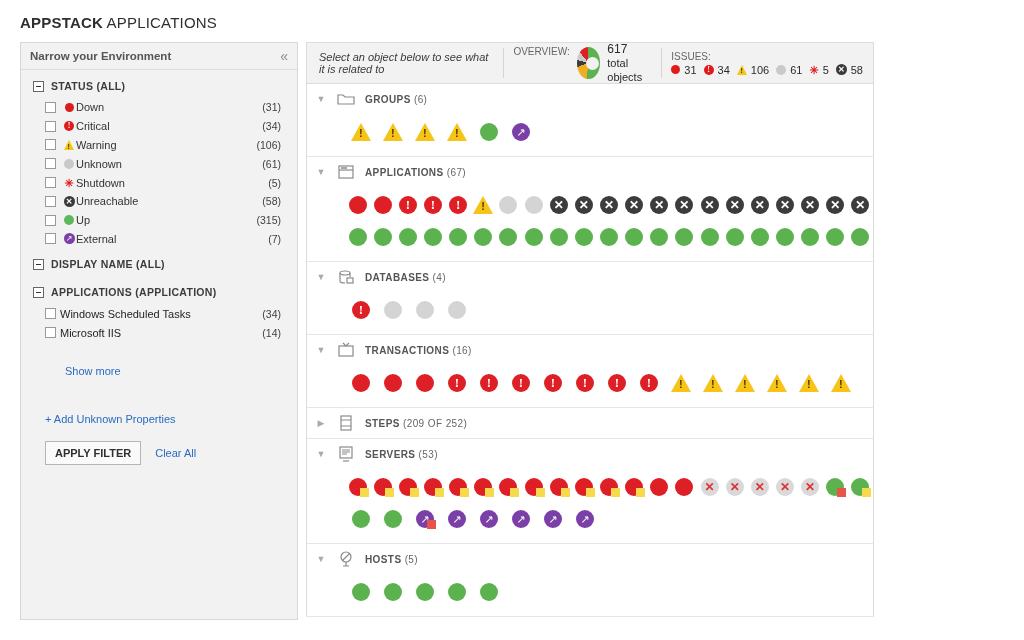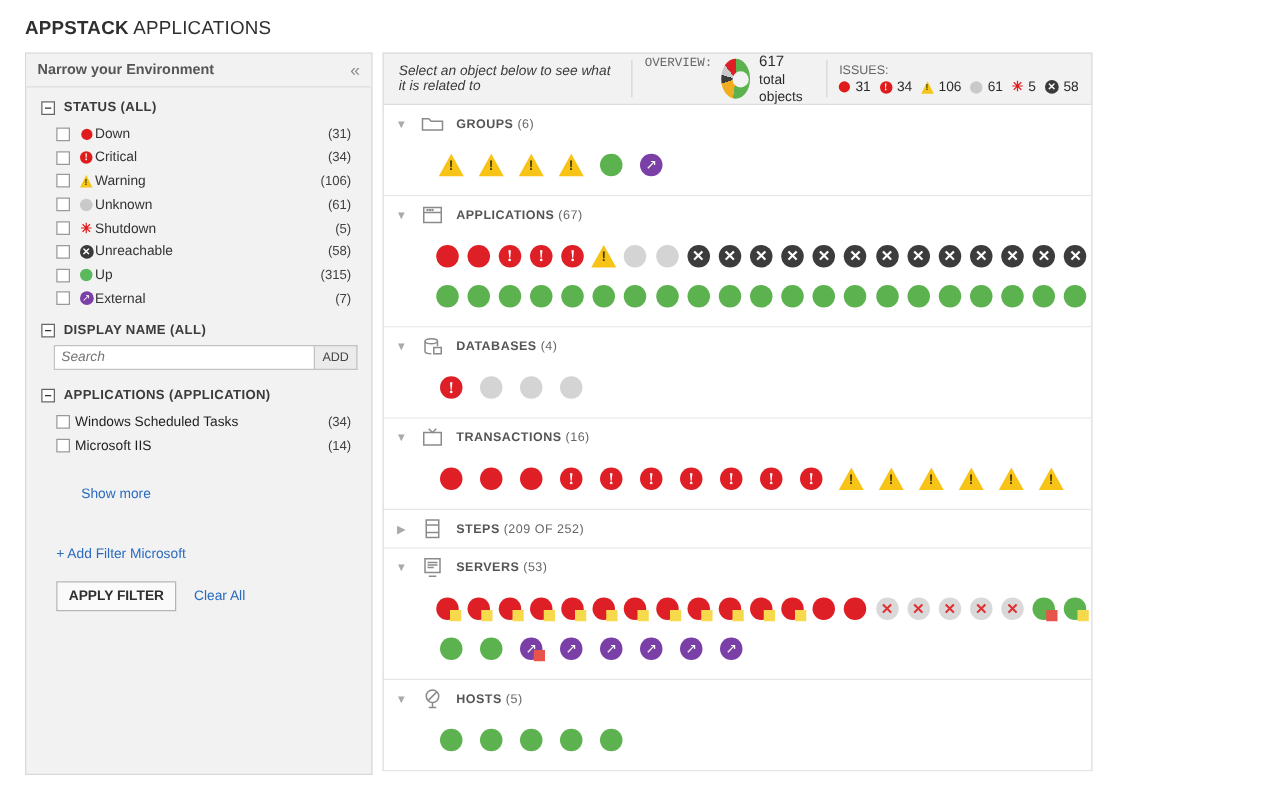--- a/index.html
+++ b/index.html
@@ -123,21 +123,21 @@
   .topbar {
     height: 42px; border: 1px solid #dcdcdc; background: #f2f2f2;
     display: flex; align-items: center;
   }
   .hint {
     font-size: 11px; font-style: italic; color: #3a3a3a;
     padding: 0 12px; width: 258px;
   }
   .vline { width: 1px; height: 30px; background: #d5d5d5; }
   .overview { display: flex; align-items: center; padding: 0 10px; gap: 7px; }
-  .ov-label { font-size: 10px; color: #666; align-self: flex-start; margin-top: 4px; font-family: Liberation Mono, monospace; }
+  .ov-label { font-size: 10px; color: #666; align-self: flex-start; margin-top: 4px; }
   .donut { width: 32px; height: 32px; border-radius: 50%; position: relative; }
   .donut:after {
     content: ""; position: absolute; left: 9.5px; top: 9.5px;
     width: 13px; height: 13px; border-radius: 50%; background: #f2f2f2;
   }
   .ov-text { font-size: 11px; color: #2b2b2b; line-height: 14px; }
   .ov-num { font-size: 12px; }
 
   .issues { padding: 0 10px; }
   .iss-label { font-size: 10px; color: #666; margin-bottom: 2px; }
@@ -266,24 +266,20 @@
             <span class="cnt">(7)</span>
           </div>
         </div>
     </div>
 
     <div class="filter-group">
       <div class="group-head">
         <span class="minus-box"></span>
         <span class="group-title">DISPLAY NAME (ALL)</span>
       </div>
-      <div class="search-row">
-        <input class="search-input" type="text" placeholder="Search" style="">
-        <button class="add-btn">ADD</button>
-      </div>
     </div>
 
     <div class="filter-group">
       <div class="group-head">
         <span class="minus-box"></span>
         <span class="group-title">APPLICATIONS (APPLICATION)</span>
       </div>
       <div id="app-rows">
           <div class="arow">
             <span class="cb"></span>
@@ -293,21 +289,21 @@
           <div class="arow">
             <span class="cb"></span>
             <span class="lbl">Microsoft IIS</span>
             <span class="cnt">(14)</span>
           </div>
         </div>
       <div class="show-more">
         <span class="link">Show more</span>
       </div>
       <div class="add-props">
-        <span class="link">+ Add Filter Microsoft</span>
+        <span class="link">+ Add Unknown Properties</span>
       </div>
       <div class="actions">
         <button class="apply-btn">APPLY FILTER</button>
         <span class="link">Clear All</span>
       </div>
     </div>
   </div>
 
   <div class="main">
     <div class="topbar">

